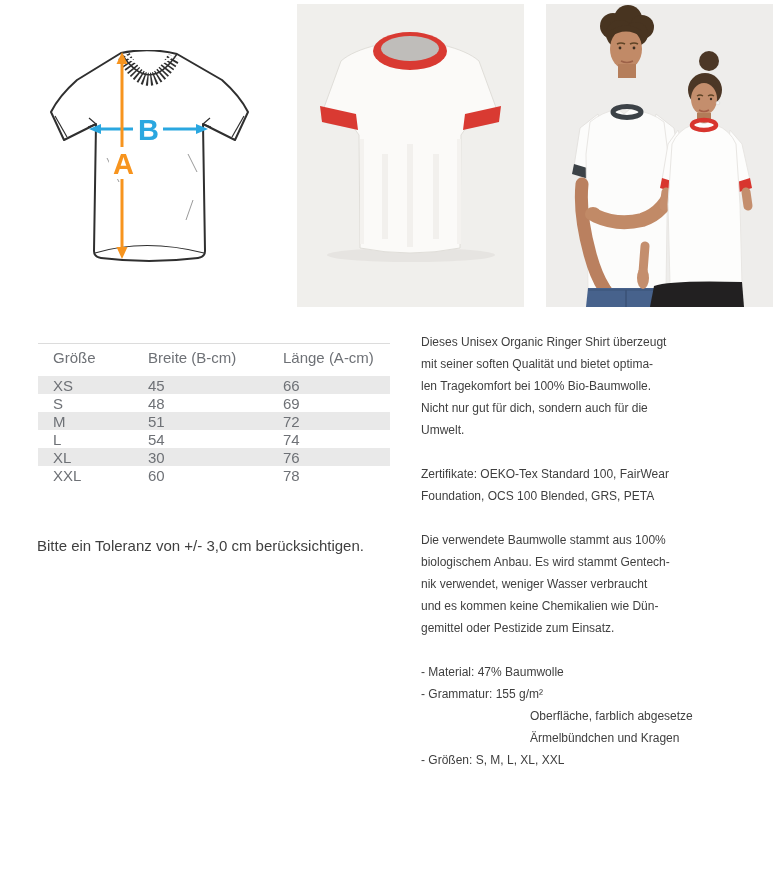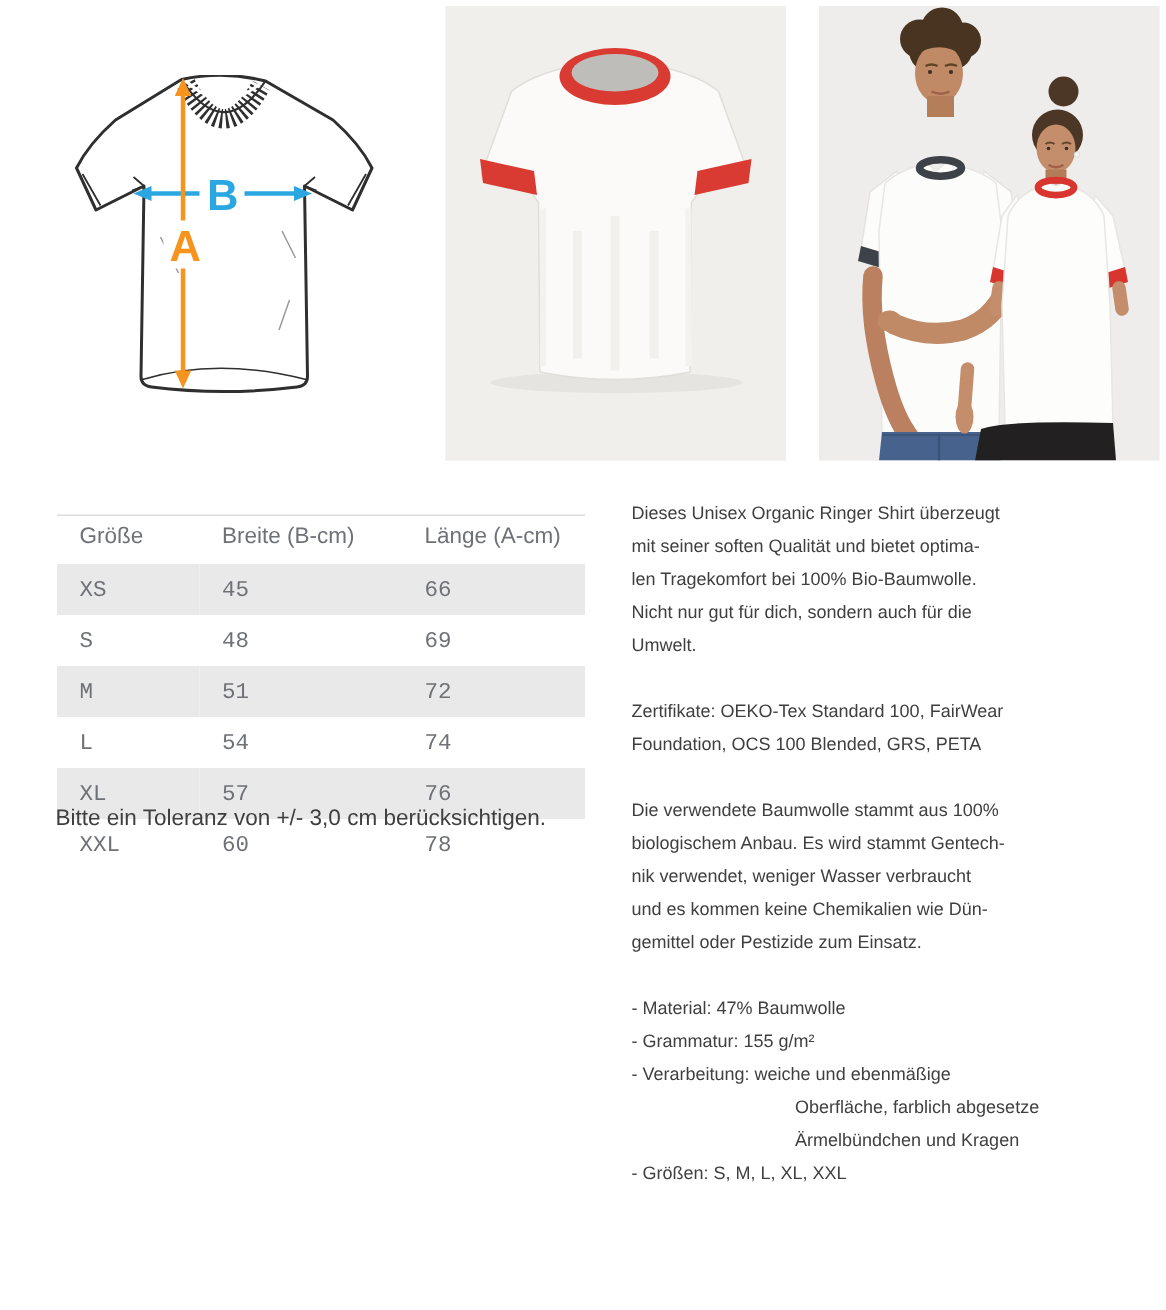--- a/index.html
+++ b/index.html
@@ -9,21 +9,21 @@
   .tile{position:absolute;}
   .tile svg{display:block;width:100%;height:100%;}
   .tile-drawing{left:45px;top:50px;width:210px;height:220px;background:#fff;}
   .tile-product{left:297px;top:4px;width:227px;height:303px;background:#f0efec;}
   .tile-models{left:546px;top:4px;width:227px;height:303px;background:#eeedeb;}
 
   table.size-table{position:absolute;left:38px;top:343px;width:352px;
         border-collapse:collapse;border-spacing:0;border-top:1px solid #dcdcdc;
         font-size:15px;color:#6e7176;}
   table.size-table th{font-weight:400;text-align:left;height:27px;padding:0 0 5px 15px;}
-  table.size-table td{height:34px;padding:0 0 0 15px;font-family:Liberation Mono, monospace;}
+  table.size-table td{height:18px;padding:0 0 0 15px;}
   table.size-table tbody tr:nth-child(odd){background:#e9e9e9;}
 
   .tolerance{position:absolute;left:37px;top:522px;font-size:15px;color:#3f3f3f;
         white-space:nowrap;}
 
   .description{position:absolute;left:421px;top:331px;font-size:12px;line-height:22px;
         color:#3f3f3f;white-space:nowrap;}
   .description .line{height:22px;}
   .description .line.indent{padding-left:109px;}
   .description .spacer{height:22px;}
@@ -172,21 +172,21 @@
         <td>51</td>
         <td>72</td>
       </tr>
       <tr>
         <td>L</td>
         <td>54</td>
         <td>74</td>
       </tr>
       <tr>
         <td>XL</td>
-        <td>57</td>
+        <td>30</td>
         <td>76</td>
       </tr>
       <tr>
         <td>XXL</td>
         <td>60</td>
         <td>78</td>
       </tr>
     </tbody>
   </table>
 
@@ -203,19 +203,18 @@
     <div class="line">Foundation, OCS 100 Blended, GRS, PETA</div>
     <div class="spacer"></div>
     <div class="line">Die verwendete Baumwolle stammt aus 100%</div>
     <div class="line">biologischem Anbau. Es wird stammt Gentech-</div>
     <div class="line">nik verwendet, weniger Wasser verbraucht</div>
     <div class="line">und es kommen keine Chemikalien wie Dün-</div>
     <div class="line">gemittel oder Pestizide zum Einsatz.</div>
     <div class="spacer"></div>
     <div class="line">- Material: 47% Baumwolle</div>
     <div class="line">- Grammatur: 155 g/m²</div>
-    <div class="line">- Verarbeitung: weiche und ebenmäßige</div>
     <div class="line indent">Oberfläche, farblich abgesetze</div>
     <div class="line indent">Ärmelbündchen und Kragen</div>
     <div class="line">- Größen: S, M, L, XL, XXL</div>
   </div>
 
 </div>
 
 </body></html>

